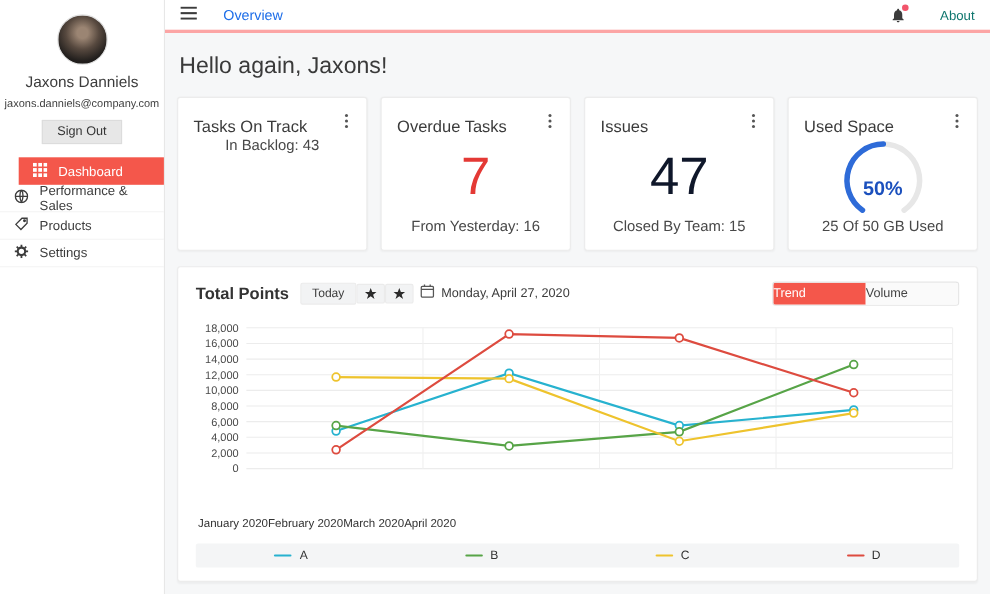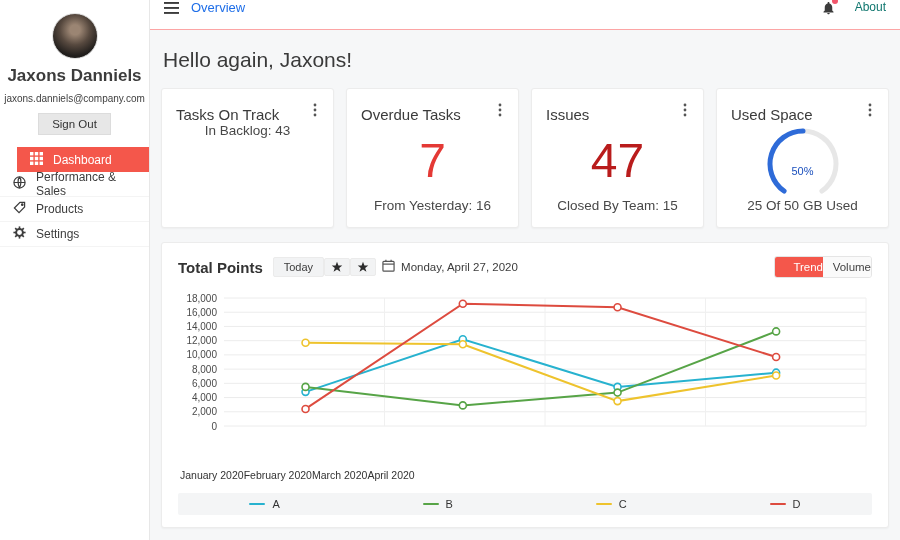--- a/index.html
+++ b/index.html
@@ -8,34 +8,34 @@
 
   .app { display:flex; width:900px; height:540px; }
 
   
   .sidebar { width:150px; min-width:150px; background:#fff; border-right:1px solid #e7e7e7;
     display:flex; flex-direction:column; }
   .profile { text-align:center; padding-top:13px; }
   .avatar { width:46px; height:46px; border-radius:50%; margin:0 auto 7px;
     background:radial-gradient(circle at 50% 36%, #9b8573 14%, #57493f 42%, #221f1d 72%, #151312 100%);
     border:1px solid #e0e0e0; }
-  .profile-name { font-size:17px; font-weight:bold; color:#3c3c3c; margin-bottom:7px; }
+  .profile-name { font-size:14px; font-weight:normal; color:#3c3c3c; margin-bottom:7px; }
   .profile-email { font-size:10px; color:#3f3f3f; display:block; margin-bottom:9px; cursor:pointer; }
   .signout-btn { font-size:11.5px; color:#333; background:#e7e7e7; border:1px solid #dcdcdc;
     border-radius:0; padding:4px 13px; cursor:pointer; }
   .menu { margin-top:12px; display:flex; flex-direction:column; }
   .menu-item { display:flex; align-items:center; gap:10px; height:25px; padding-left:13px;
     font-size:12px; color:#3d3d3d; cursor:pointer; border-bottom:1px solid #f4f4f4; }
   .menu-item svg { flex:0 0 auto; }
   .menu-item.active { background:#f4574b; color:#fff; border-bottom:none;margin-left:17px; }
 
   
   .main { flex:1; display:flex; flex-direction:column; min-width:0; }
-  .topbar { height:30px; background:#fff; border-bottom:1px solid #fca5a5;
-    display:flex; align-items:flex-start; padding:0 14px; gap:12px; }
+  .topbar { height:30px; background:#fff; border-bottom:3px solid #fca5a5;
+    display:flex; align-items:center; padding:0 14px; gap:24px; }
   .overview-link { font-size:13px; color:#1e6ee8; cursor:pointer; }
   .topbar-spacer { flex:1; }
   .bell-wrap { position:relative; cursor:pointer; width:16px; height:16px; }
   .bell-dot { position:absolute; top:-2px; right:-1px; width:6px; height:6px; border-radius:50%; background:#f2556b; }
   .about-link { font-size:12px; color:#0f766e; cursor:pointer; margin-left:6px; }
 
   .content { flex:1; background:#f6f7f8; padding:12px 11px; overflow:hidden; }
   .greeting { font-size:21px; font-weight:normal; color:#3a3a3a; margin:6px 0 16px 2px; }
 
   
@@ -43,34 +43,34 @@
     box-shadow:0 1px 2px rgba(0,0,0,.04); }
   .cards-row { display:flex; gap:12px; }
   .stat-card { flex:1; height:140px; padding:12px 14px; display:flex; flex-direction:column; }
   .card-head { display:flex; justify-content:space-between; align-items:flex-end; }
   .card-title { font-size:15px; color:#3b3b3b; }
   .kebab { cursor:pointer; padding:2px; }
   .stat-value { flex:1; display:flex; align-items:center; justify-content:center;
     font-size:48px; line-height:1; }
   .stat-footer { text-align:center; font-size:13.5px; color:#484848; padding-bottom:2px; }
   .gauge-wrap { flex:1; display:flex; align-items:center; justify-content:center; position:relative; }
-  .gauge-label { position:absolute; font-size:11px; font-weight:normal; color:#1b50bd; margin-top:20px; }
+  .gauge-label { position:absolute; font-size:18px; font-weight:bold; color:#1b50bd; margin-top:20px; }
 
   
   .chart-card { margin-top:14px; padding:13px 16px 12px; }
   .chart-head { display:flex; align-items:center; gap:0; }
   .chart-title { font-size:15px; font-weight:bold; color:#333; margin-right:10px; }
   .mini-btn { background:#f2f3f4; border:1px solid #ebebeb; border-radius:2px; font-size:11px;
     color:#3d3d3d; padding:3px 10px; cursor:pointer; display:inline-flex; align-items:center; justify-content:center; }
   .star-btn { padding:2px 6px; }
   .date-wrap { display:flex; align-items:center; gap:6px; margin-left:6px; }
   .date-label { font-size:11.5px; color:#3c3c3c; }
   .chart-head-spacer { flex:1; }
   .toggle-group { display:flex; border:1px solid #e5e5e5; border-radius:3px; overflow:hidden; }
-  .toggle-btn { font-size:11.5px; padding:4px 0; width:48px; text-align:right; cursor:pointer;
+  .toggle-btn { font-size:11.5px; padding:4px 0; width:84px; text-align:left; cursor:pointer;
     background:#fafafa; color:#444; }
   .toggle-btn.active { background:#f4574b; color:#fff; }
 
   .chart-area { margin-top:12px; }
   .xlabels { display:flex; justify-content:flex-start; margin-top:13px; padding:0 2px;
     font-size:10.5px; color:#333; }
   .legend { margin-top:12px; background:#f4f5f6; border-radius:2px; height:22px;
     display:flex; align-items:center; justify-content:space-around; }
   .legend-item { display:flex; align-items:center; gap:7px; font-size:11px; color:#333; cursor:pointer; }
   .legend-swatch { width:16px; height:2.5px; border-radius:1px; }
@@ -196,21 +196,21 @@
 
         <div class="card stat-card">
           <div class="card-head">
             <span class="card-title">Issues</span>
             <span class="kebab"><svg width="4" height="14" viewBox="0 0 4 14" fill="#555">
                   <circle cx="2" cy="2" r="1.4"></circle>
                   <circle cx="2" cy="7" r="1.4"></circle>
                   <circle cx="2" cy="12" r="1.4"></circle>
                 </svg></span>
           </div>
-          <div class="stat-value" style="color: #b91c1c;">47</div>
+          <div class="stat-value" style="color: #0f172a;">47</div>
           <div class="stat-footer">Closed By Team: 15</div>
         </div>
 
         <div class="card stat-card">
           <div class="card-head">
             <span class="card-title">Used Space</span>
             <span class="kebab"><svg width="4" height="14" viewBox="0 0 4 14" fill="#555">
                   <circle cx="2" cy="2" r="1.4"></circle>
                   <circle cx="2" cy="7" r="1.4"></circle>
                   <circle cx="2" cy="12" r="1.4"></circle>

